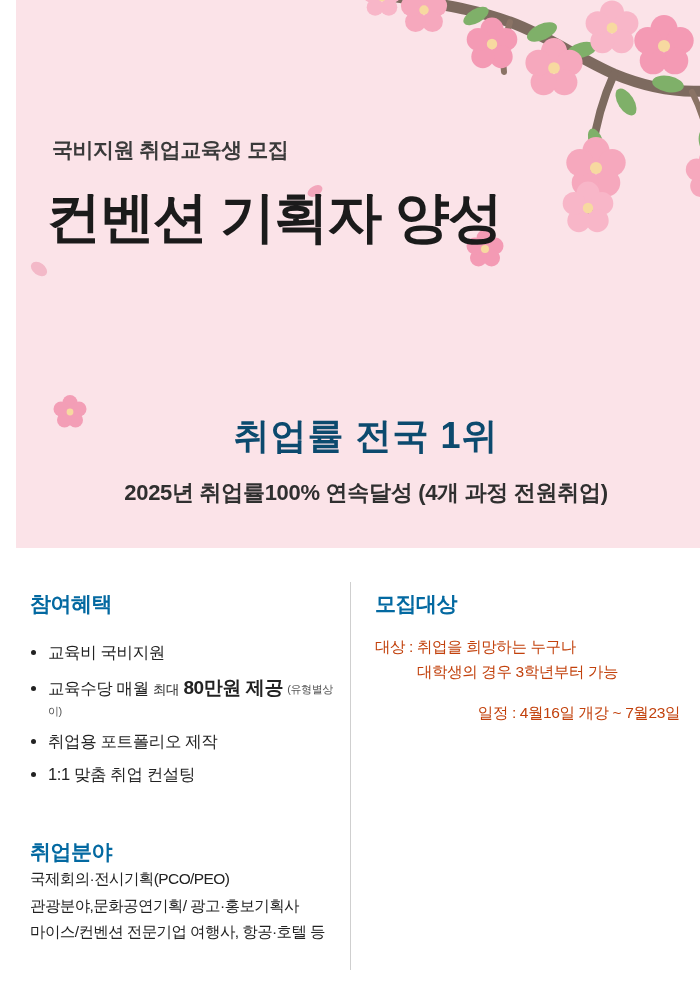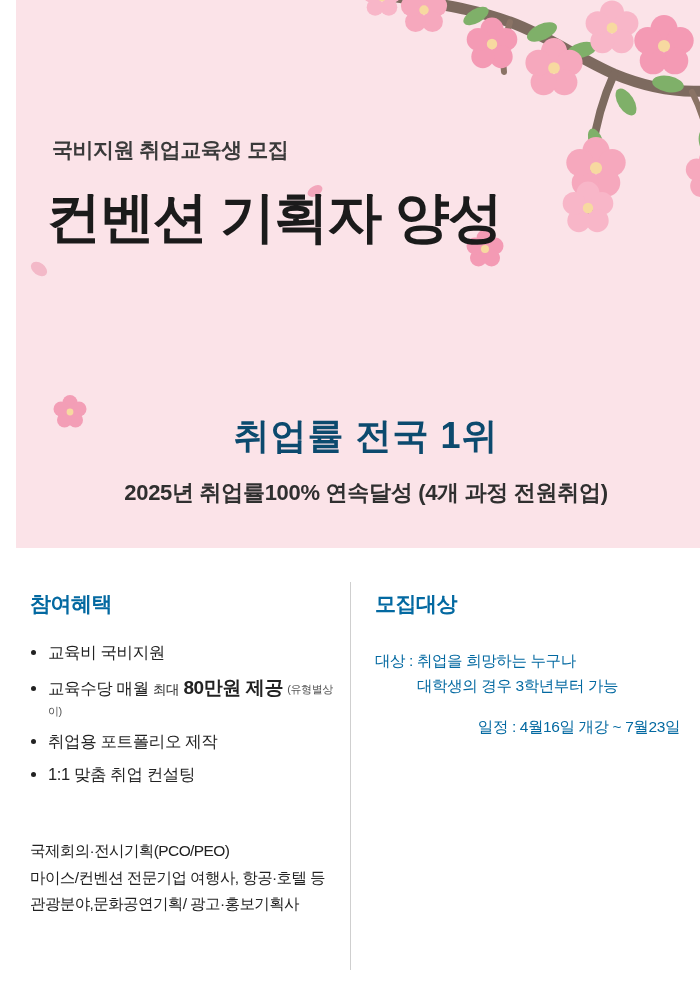--- a/index.html
+++ b/index.html
@@ -145,23 +145,23 @@
     color: #555;
     vertical-align: 1px;
   }
   .blk-benefits li .lead-small {
     font-size: 13.5px;
   }
 
   
   .blk-target { left: 375px; top: 590px; width: 305px; }
   .blk-target .body {
-    margin-top: 30px;
+    margin-top: 16px;
     font-size: 15.5px;
-    color: #0369a1;
+    color: #c2410c;
     line-height: 1.62;
     letter-spacing: -0.4px;
   }
   .blk-target .indent { display: block; padding-left: 42px; }
   .blk-target .schedule { margin-top: 16px; display: block; text-align: right; }
 
   
   .blk-fields { left: 30px; top: 838px; width: 320px; }
   .blk-fields .body {
     font-size: 15.5px;
@@ -354,21 +354,22 @@
   <div class="block blk-target">
     <div class="sec-title">모집대상</div>
     <div class="body">
       <span>대상 : 취업을 희망하는 누구나</span>
       <span class="indent">대학생의 경우 3학년부터 가능</span>
       <span class="schedule">일정 : 4월16일 개강 ~ 7월23일</span>
     </div>
   </div>
 
   <div class="block blk-fields">
+    <div class="sec-title">취업분야</div>
     <div class="body">
       <div>국제회의·전시기획(PCO/PEO)</div>
+      <div>관광분야,문화공연기획/ 광고·홍보기획사</div>
       <div>마이스/컨벤션 전문기업 여행사, 항공·호텔 등</div>
-      <div>관광분야,문화공연기획/ 광고·홍보기획사</div>
     </div>
   </div>
 
 
 </div>
 
 </body></html>

